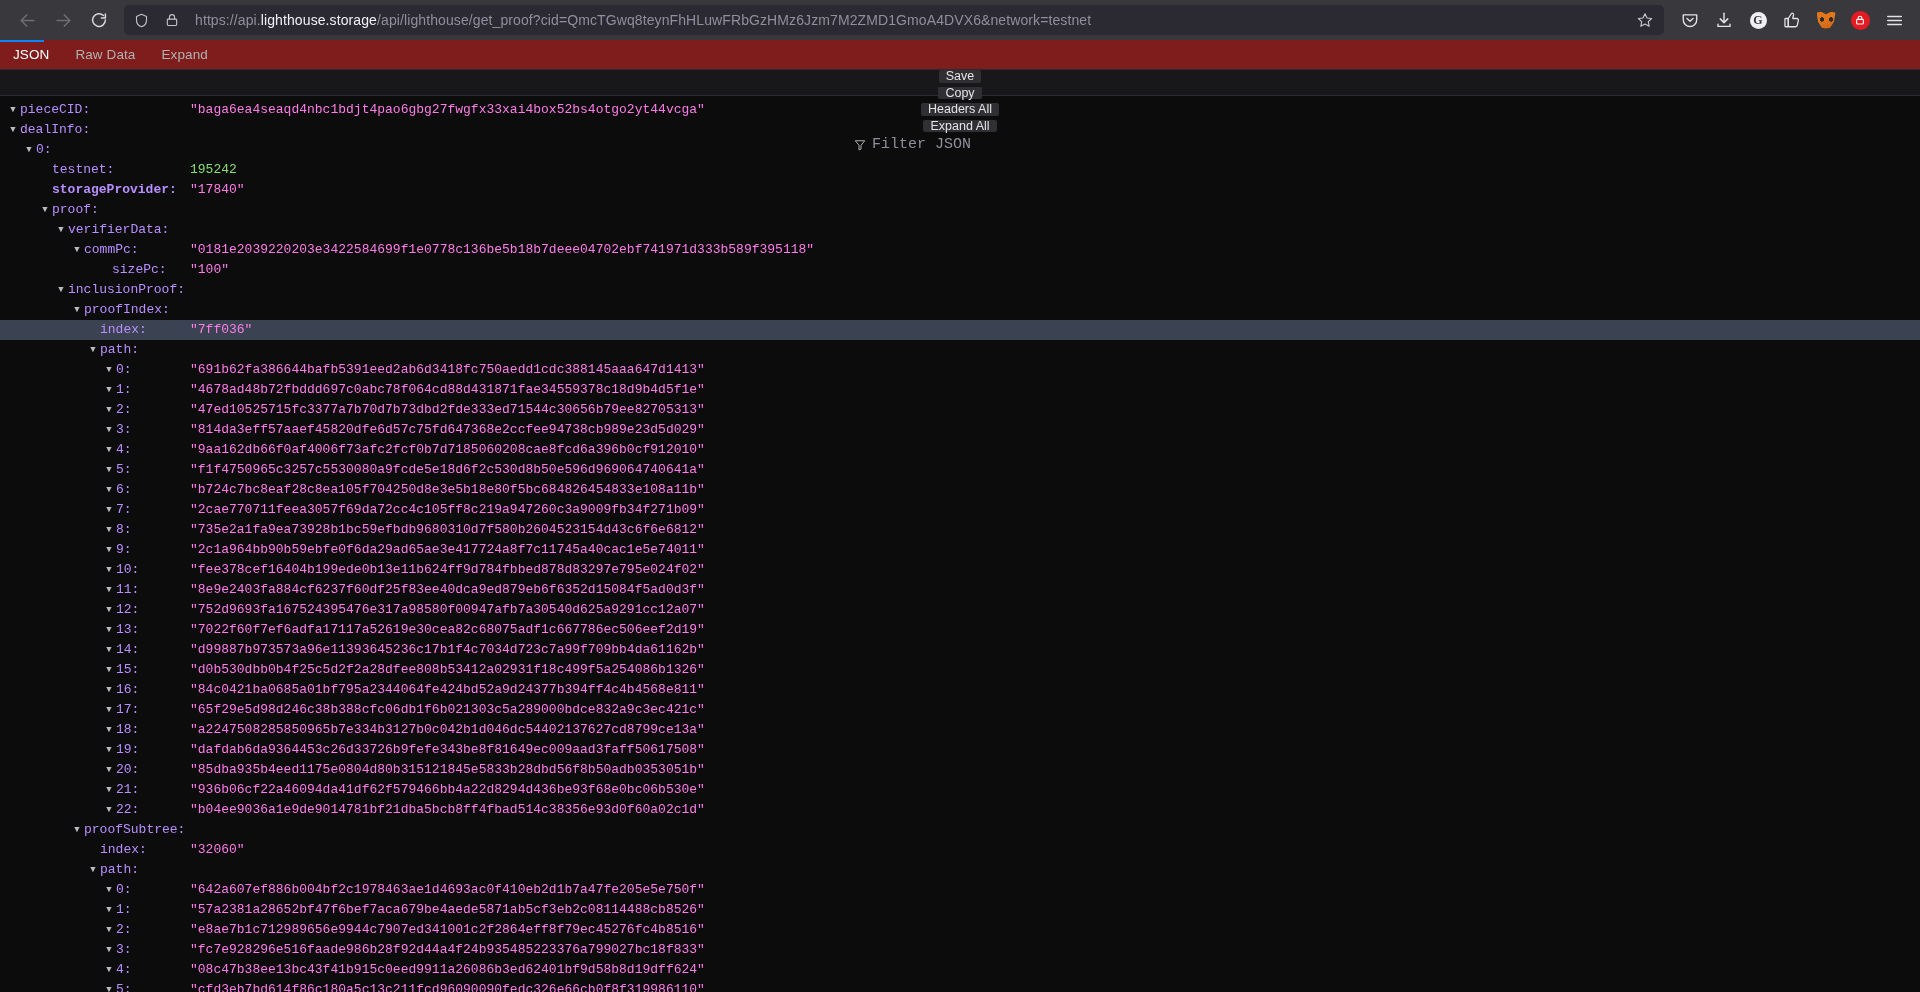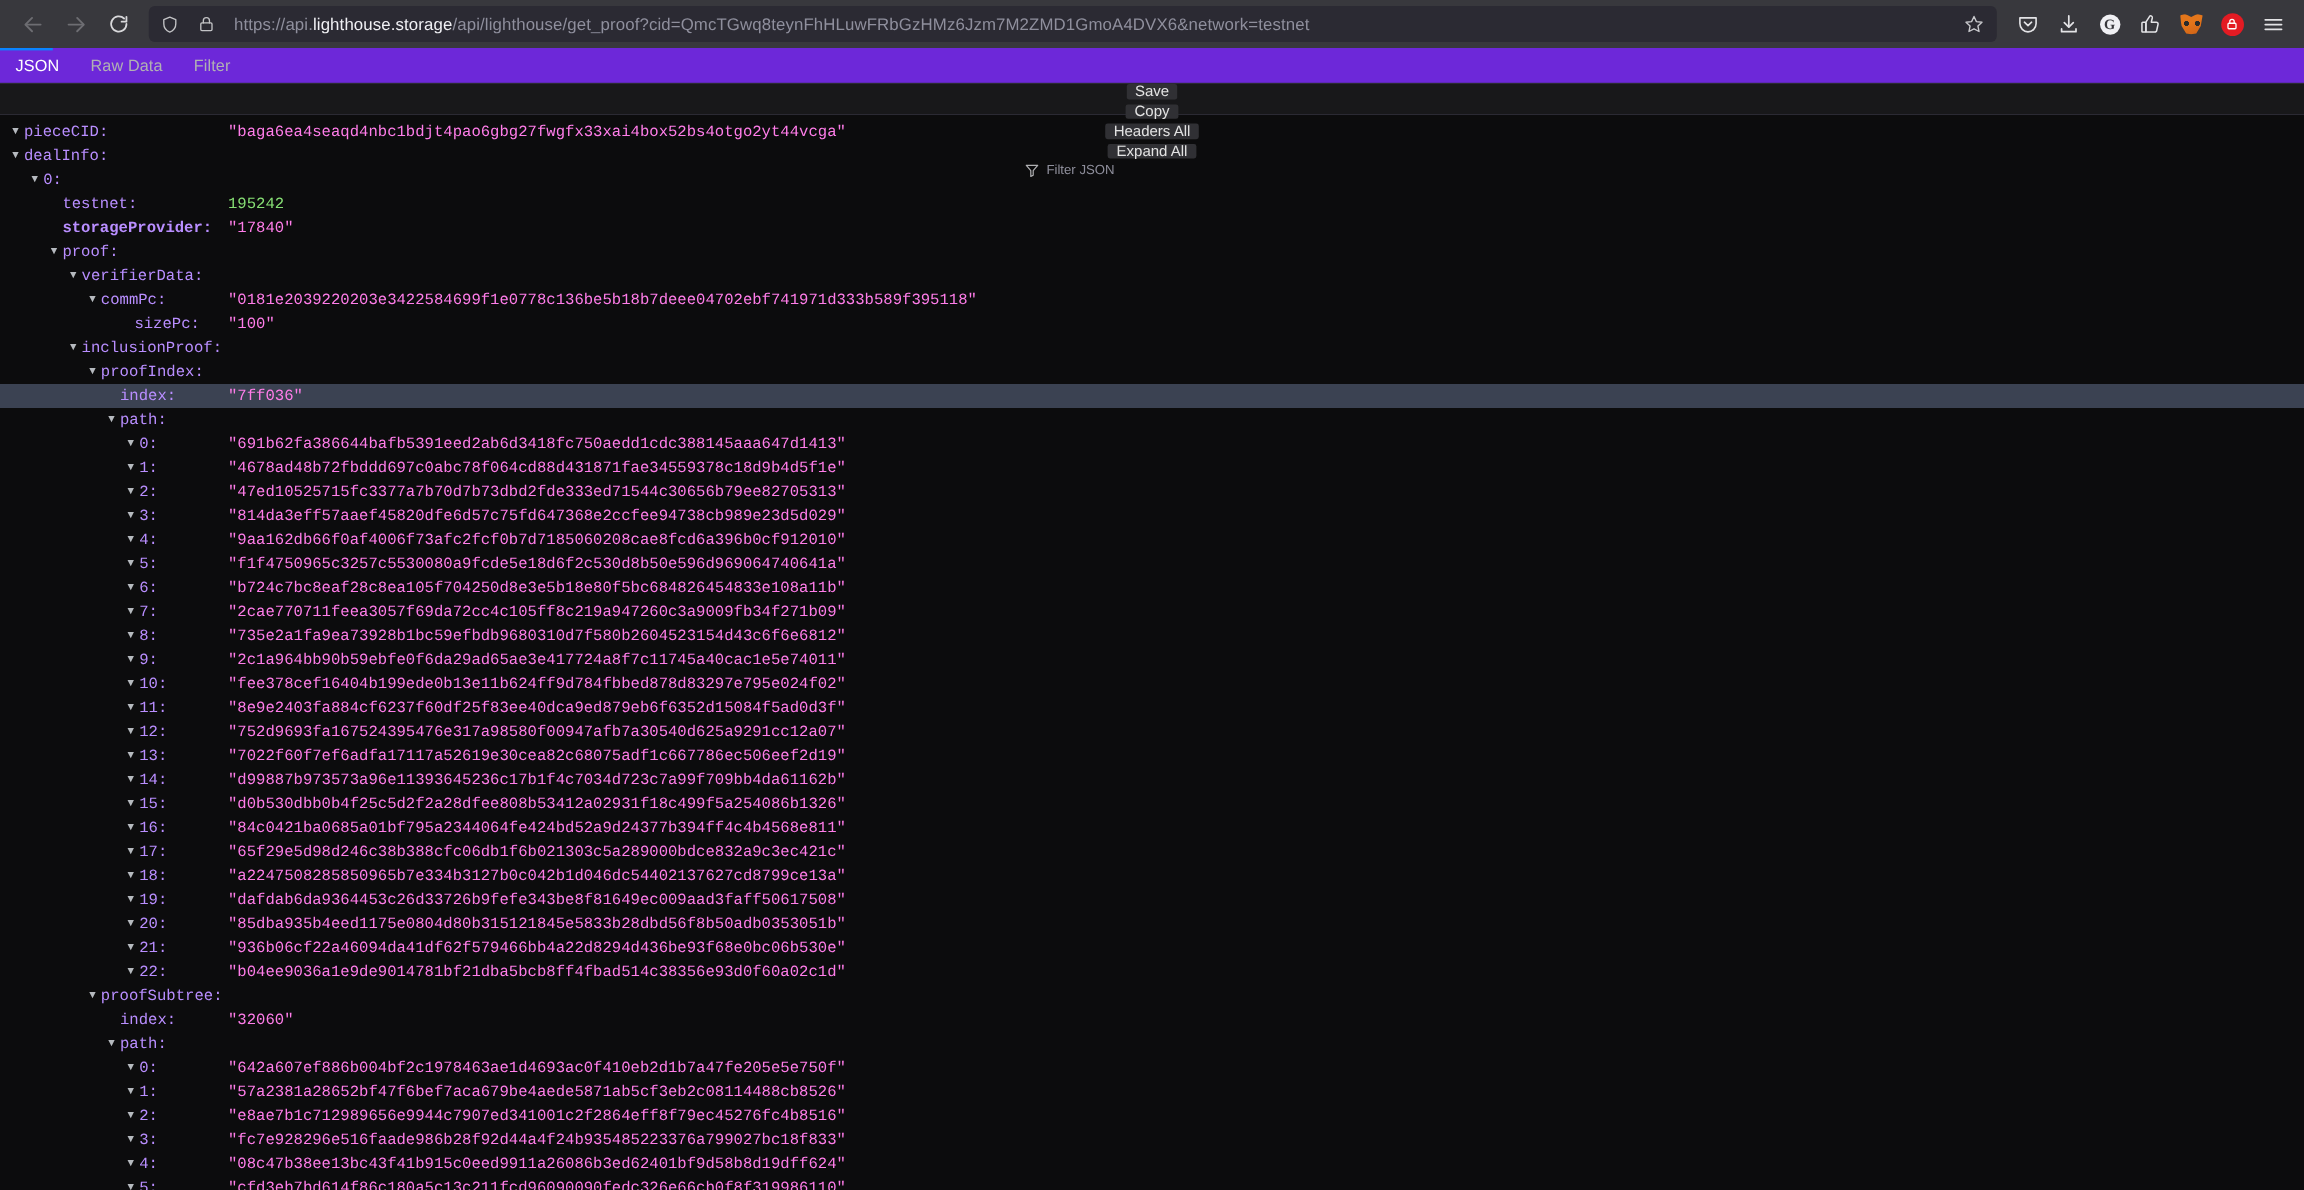--- a/index.html
+++ b/index.html
@@ -80,21 +80,21 @@
   }
   .lock-badge {
     width: 19px; height: 19px; border-radius: 50%;
     background: #e31b23;
     display: flex; align-items: center; justify-content: center;
   }
 
   
   #jv-tabbar {
     height: 30px;
-    background: #6d28d9;
+    background: #7f1d1d;
     border-bottom: 1px solid #2b2a33;
     display: flex;
     align-items: stretch;
     position: relative;
     flex-shrink: 0;
   }
   #jv-tabbar::before {
     content: "";
     position: absolute;
     left: 0; top: 0;
@@ -138,22 +138,22 @@
     display: flex; align-items: center;
     gap: 6px;
     margin-left: 6px;
     height: 20px;
     padding: 0 4px;
   }
   #jv-filter-wrap .funnel { color: #b1b1b3; display: flex; }
   #filter-input {
     background: transparent; border: none; outline: none;
     color: #b1b1b3;
-    font-size: 11px;
-    font-family: Liberation Sans, sans-serif;
+    font-size: 15px;
+    font-family: Liberation Mono, monospace;
     width: 200px;
   }
   #filter-input::placeholder { color: #8f8f9c; }
 
   
   #json-panel {
     background: #0c0c0d;
     height: calc(992px - 40px - 30px - 26px);
     overflow: hidden;
     padding-top: 4px;
@@ -280,21 +280,21 @@
         <line x1="3.5" y1="12" x2="20.5" y2="12"></line>
         <line x1="3.5" y1="17" x2="20.5" y2="17"></line>
       </svg>
     </div>
   </div>
 </div>
 
 <div id="jv-tabbar">
   <div class="jv-tab active">JSON</div>
   <div class="jv-tab">Raw Data</div>
-  <div class="jv-tab">Filter</div>
+  <div class="jv-tab">Expand</div>
 </div>
 
 <div id="jv-toolbar">
   <button class="jv-btn">Save</button>
   <button class="jv-btn">Copy</button>
   <button class="jv-btn">Headers All</button>
   <button class="jv-btn">Expand All</button>
   <div id="jv-filter-wrap">
     <span class="funnel">
       <svg width="12" height="12" viewBox="0 0 24 24" fill="none" stroke="currentColor" stroke-width="2" stroke-linejoin="round">

